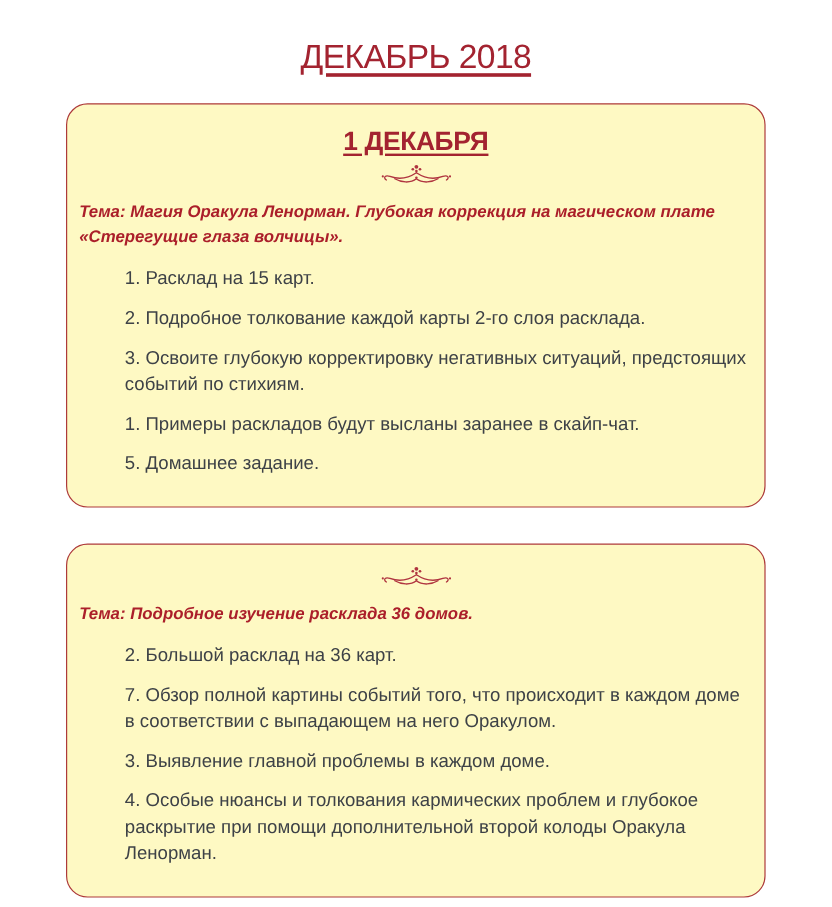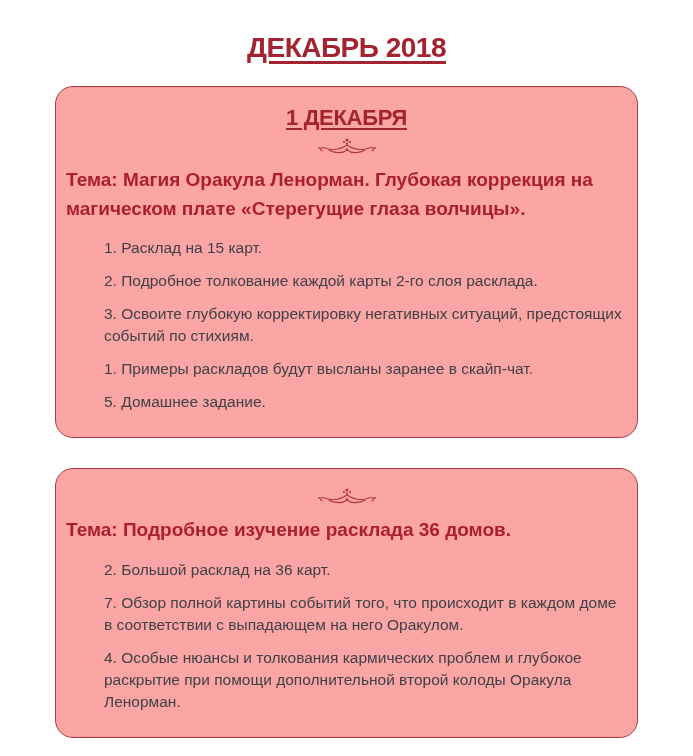--- a/index.html
+++ b/index.html
@@ -1,37 +1,37 @@
 <!DOCTYPE html>
 <html><head>
 <meta charset="utf-8">
 <style>
   html,body{margin:0;padding:0;background:#ffffff;}
   body{font-family:"Liberation Sans",sans-serif;-webkit-font-smoothing:antialiased;}
   .page{width:693px;min-height:756px;box-sizing:border-box;padding-top:32px;background:#ffffff;}
   .page-title{
-    margin:0 0 22px;text-align:center;font-size:28px;font-weight:bold;
+    margin:0 0 22px;text-align:center;font-size:28px;font-weight:normal;
     color:#a32330;letter-spacing:-0.5px;
     text-decoration:underline;text-decoration-thickness:3px;text-underline-offset:4px;
   }
   .card{
-    width:583px;margin:0 auto 30px;box-sizing:border-box;background:#fca5a5;
+    width:583px;margin:0 auto 30px;box-sizing:border-box;background:#fef9c3;
     border:1.5px solid #ad3a3a;border-radius:18px;
     padding:12px 10px 22px;
   }
   .card-title{
     margin:6px 0 2px;text-align:center;font-size:22px;font-weight:bold;
     color:#a32330;letter-spacing:-0.3px;
     text-decoration:underline;text-decoration-thickness:2px;text-underline-offset:3px;
   }
   .ornament{ text-align:center;height:22px;line-height:22px;margin:3px 0 2px; }
   .ornament svg{ vertical-align:middle; }
   .theme{
     margin:10px 0 14px;color:#ab1f2a;font-weight:bold;
-    font-size:19px;line-height:1.5;
+    font-size:14px;line-height:1.5;font-style:italic;
   }
   .item{
     margin:0 0 11px 38px;color:#3e4247;
     font-size:15.5px;line-height:1.42;
   }
   .items .item:last-child{margin-bottom:2px;}
 </style>
 </head>
 <body>
 
@@ -87,18 +87,19 @@
           <circle cx="18" cy="12" r="0.9"></circle>
             <circle cx="74" cy="12" r="0.9"></circle>
           <circle cx="46" cy="13" r="1.0"></circle>
         </g>
       </svg>
     </div>
     <p class="theme">Тема: Подробное изучение расклада 36 домов.</p>
     <div class="items">
       <p class="item">2. Большой расклад на 36 карт.</p>
       <p class="item">7. Обзор полной картины событий того, что происходит в каждом доме в соответствии с выпадающем на него Оракулом.</p>
+      <p class="item">3. Выявление главной проблемы в каждом доме.</p>
       <p class="item">4. Особые нюансы и толкования кармических проблем и глубокое раскрытие при помощи дополнительной второй колоды Оракула Ленорман.</p>
 
     </div>
   </section>
 
 </div>
 
 </body></html>

